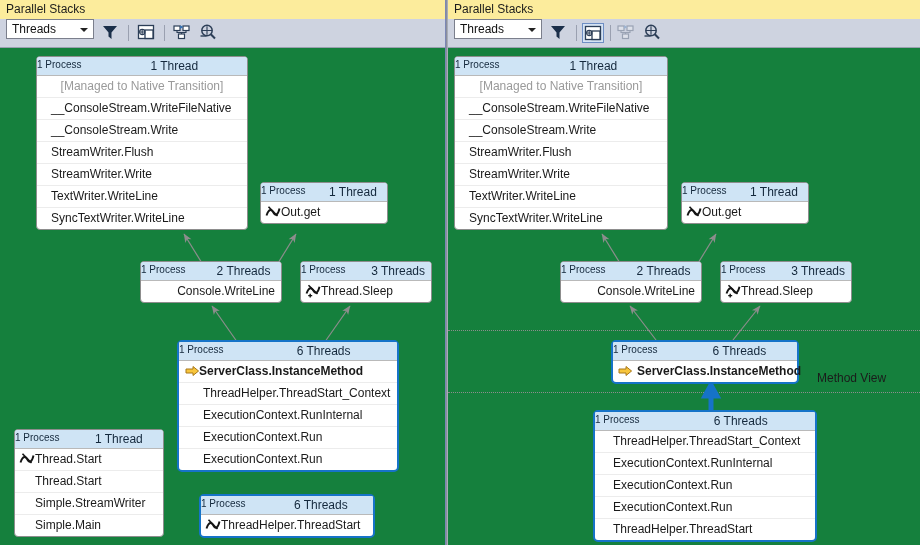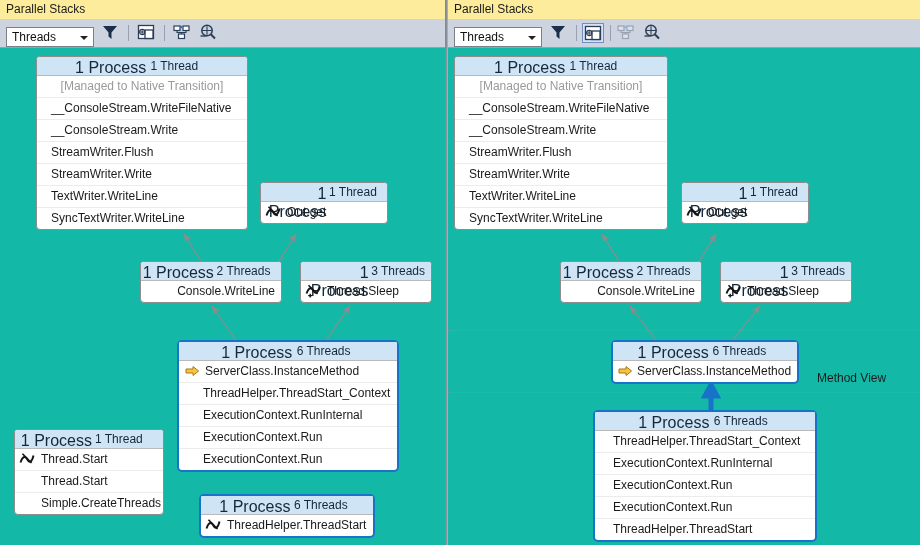--- a/index.html
+++ b/index.html
@@ -4,36 +4,36 @@
 <style>
   html,body{margin:0;padding:0;}
   body{
     width:920px;height:545px;overflow:hidden;
     font-family:"Liberation Sans",sans-serif;
     font-size:12px;color:#1a1a1a;background:#ffffff;
   }
   .app{position:relative;width:920px;height:545px;}
 
   
-  .pane{position:absolute;top:0;height:545px;overflow:hidden;background:#14b8a6;padding-left:8px;}
+  .pane{position:absolute;top:0;height:545px;overflow:hidden;background:#15803d;padding-left:8px;}
   #pane-left{left:0;width:445px;}
   #pane-right{left:448px;width:472px;}
   .pane-sep{position:absolute;top:0;left:445px;width:3px;height:545px;background:#8b8f9c;}
   .pane-sep i{position:absolute;left:0;top:0;width:1px;height:100%;background:#7b87b5;display:block;}
   .pane-sep i.b{left:2px;background:#a9adb8;}
 
   
   .titlebar{position:absolute;left:0;top:0;height:19px;width:100%;
     background:#fcec9c;border-bottom:1px solid #e3d48a;}
   .titlebar .txt{position:absolute;left:6px;top:2px;font-size:12px;color:#1b1b1b;}
 
   
   .toolbar{position:absolute;left:0;top:19px;height:28px;width:100%;
     background:#ced3e0;border-bottom:1px solid #9aa0b0;}
-  .combo{position:absolute;left:6px;top:8px;width:88px;height:20px;background:#fff;
+  .combo{position:absolute;left:6px;top:0;width:88px;height:20px;background:#fff;
     border:1px solid #7b7f8c;box-sizing:border-box;}
   .combo .val{position:absolute;left:5px;top:2px;font-size:12px;color:#111;}
   .combo .arw{position:absolute;right:5px;top:8px;width:0;height:0;
     border-left:4px solid transparent;border-right:4px solid transparent;border-top:4px solid #222;}
   .tbtn{position:absolute;top:4px;width:22px;height:20px;box-sizing:border-box;}
   .tbtn.sel{border:1px solid #6e8ec4;background:#d5e3f4;}
   .tsep{position:absolute;top:6px;width:1px;height:16px;background:#9aa0b0;}
 
   svg{display:block;overflow:visible;}
 
@@ -43,27 +43,27 @@
     border-top:1px dotted #8d8d8d;}
   .mv-label{position:absolute;font-size:12px;color:#1b1b1b;}
 
   
   .box{position:absolute;background:#ffffff;box-sizing:border-box;
     border:1px solid #8d8d8d;border-radius:4px;}
   .box.hl{border:2px solid #1673c8;border-radius:5px;}
   .box .hdr{height:18px;background:#cfe4f5;position:relative;
     border-bottom:1px solid #b9b9b9;border-radius:2px 2px 0 0;}
   .box.hl .hdr{background:#cfe4f5;border-radius:1px 1px 0 0;}
-  .box .hdr .p{position:absolute;left:0;top:2px;width:52%;text-align:right;font-size:16px;color:#14283c;}
+  .box .hdr .p{position:absolute;left:0;top:2px;width:52%;text-align:left;font-size:10px;color:#14283c;}
   .box .hdr .t{position:absolute;right:0;top:2px;width:46%;text-align:left;font-size:12px;color:#14283c;}
   .row{height:21px;position:relative;border-bottom:1px solid #ececec;}
   .row:last-child{border-bottom:none;}
-  .row .lbl{position:absolute;left:26px;top:3px;font-size:12px;white-space:nowrap;}
+  .row .lbl{position:absolute;left:20px;top:3px;font-size:12px;white-space:nowrap;}
   .row.dim .lbl{color:#9a9a9a;}
-  .row.bold .lbl{font-weight:normal;}
+  .row.bold .lbl{font-weight:bold;}
   .row .gl{position:absolute;left:4px;top:3px;width:18px;height:15px;}
   .row.ctr .lbl{left:0;width:100%;text-align:center;}
 </style>
 </head>
 <body>
 
 <div class="app">
 
   <div class="pane" id="pane-left">
 
@@ -234,21 +234,24 @@
               <path d="M1.5 10.5 C4 3.5, 6.5 3.5, 9 8.5 C10.5 11, 13 10, 14.5 3.5" stroke="#141414" stroke-width="1.9" fill="none"></path>
               <path d="M3.5 1.8 L12.5 11" stroke="#141414" stroke-width="1.6"></path>
             </svg>
         </span>
         <span class="lbl">Thread.Start</span>
       </div>
       <div class="row">
           <span class="lbl">Thread.Start</span>
         </div>
       <div class="row">
-          <span class="lbl">Simple.CreateThreads</span>
+          <span class="lbl">Simple.StreamWriter</span>
+        </div>
+      <div class="row">
+          <span class="lbl">Simple.Main</span>
         </div>
     </div>
 
     <div class="box hl" style="left:199px;top:494px;width:176px;">
       <div class="hdr">
         <span class="p">1 Process</span>
         <span class="t">6 Threads</span>
       </div>
       <div class="row">
         <span class="gl">

